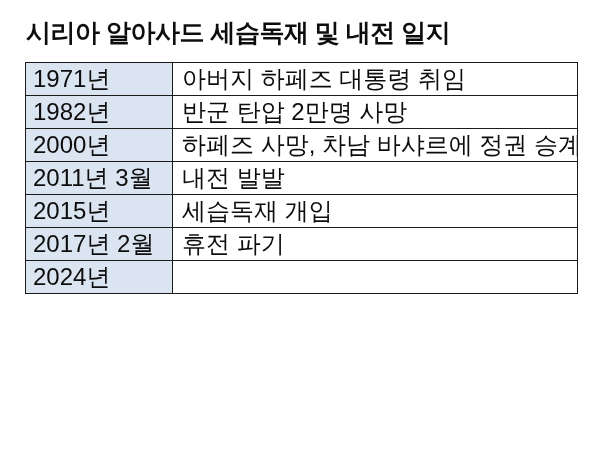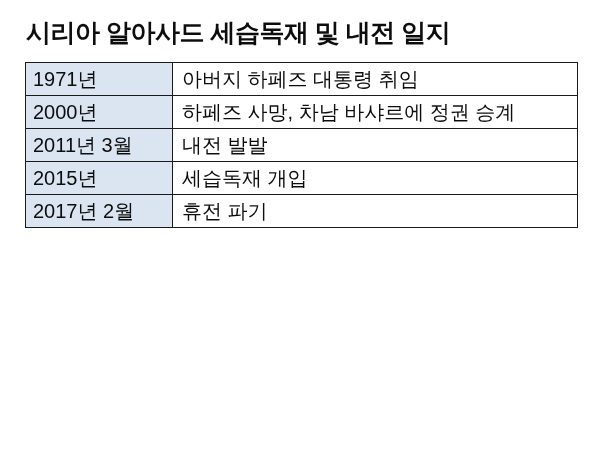--- a/index.html
+++ b/index.html
@@ -36,21 +36,21 @@
     position:absolute;
     left:25px;
     top:62px;
     width:553px;
     border-collapse:collapse;
     table-layout:fixed;
   }
   table.timeline td{
     border:1px solid var(--border);
     height:33px;
-    font-size:20px;
+    font-size:24px;
     line-height:1;
     vertical-align:middle;
     white-space:nowrap;
     overflow:hidden;
   }
   td.date-cell{
     width:147px;
     background:var(--date-bg);
     padding-left:7px;
   }
@@ -65,30 +65,38 @@
 <div class="canvas">
   <h1 class="page-title">시리아 알아사드 세습독재 및 내전 일지</h1>
 
   <table class="timeline">
     <tbody>
         <tr>
           <td class="date-cell">1971년</td>
           <td class="event-cell">아버지 하페즈 대통령 취임</td>
         </tr>
         <tr>
+          <td class="date-cell">1982년</td>
+          <td class="event-cell">반군 탄압 2만명 사망</td>
+        </tr>
+        <tr>
           <td class="date-cell">2000년</td>
           <td class="event-cell">하페즈 사망, 차남 바샤르에 정권 승계</td>
         </tr>
         <tr>
           <td class="date-cell">2011년 3월</td>
           <td class="event-cell">내전 발발</td>
         </tr>
         <tr>
           <td class="date-cell">2015년</td>
           <td class="event-cell">세습독재 개입</td>
         </tr>
         <tr>
           <td class="date-cell">2017년 2월</td>
           <td class="event-cell">휴전 파기</td>
         </tr>
+        <tr>
+          <td class="date-cell">2024년</td>
+          <td class="event-cell"></td>
+        </tr>
       </tbody>
   </table>
 </div>
 
 </body></html>

